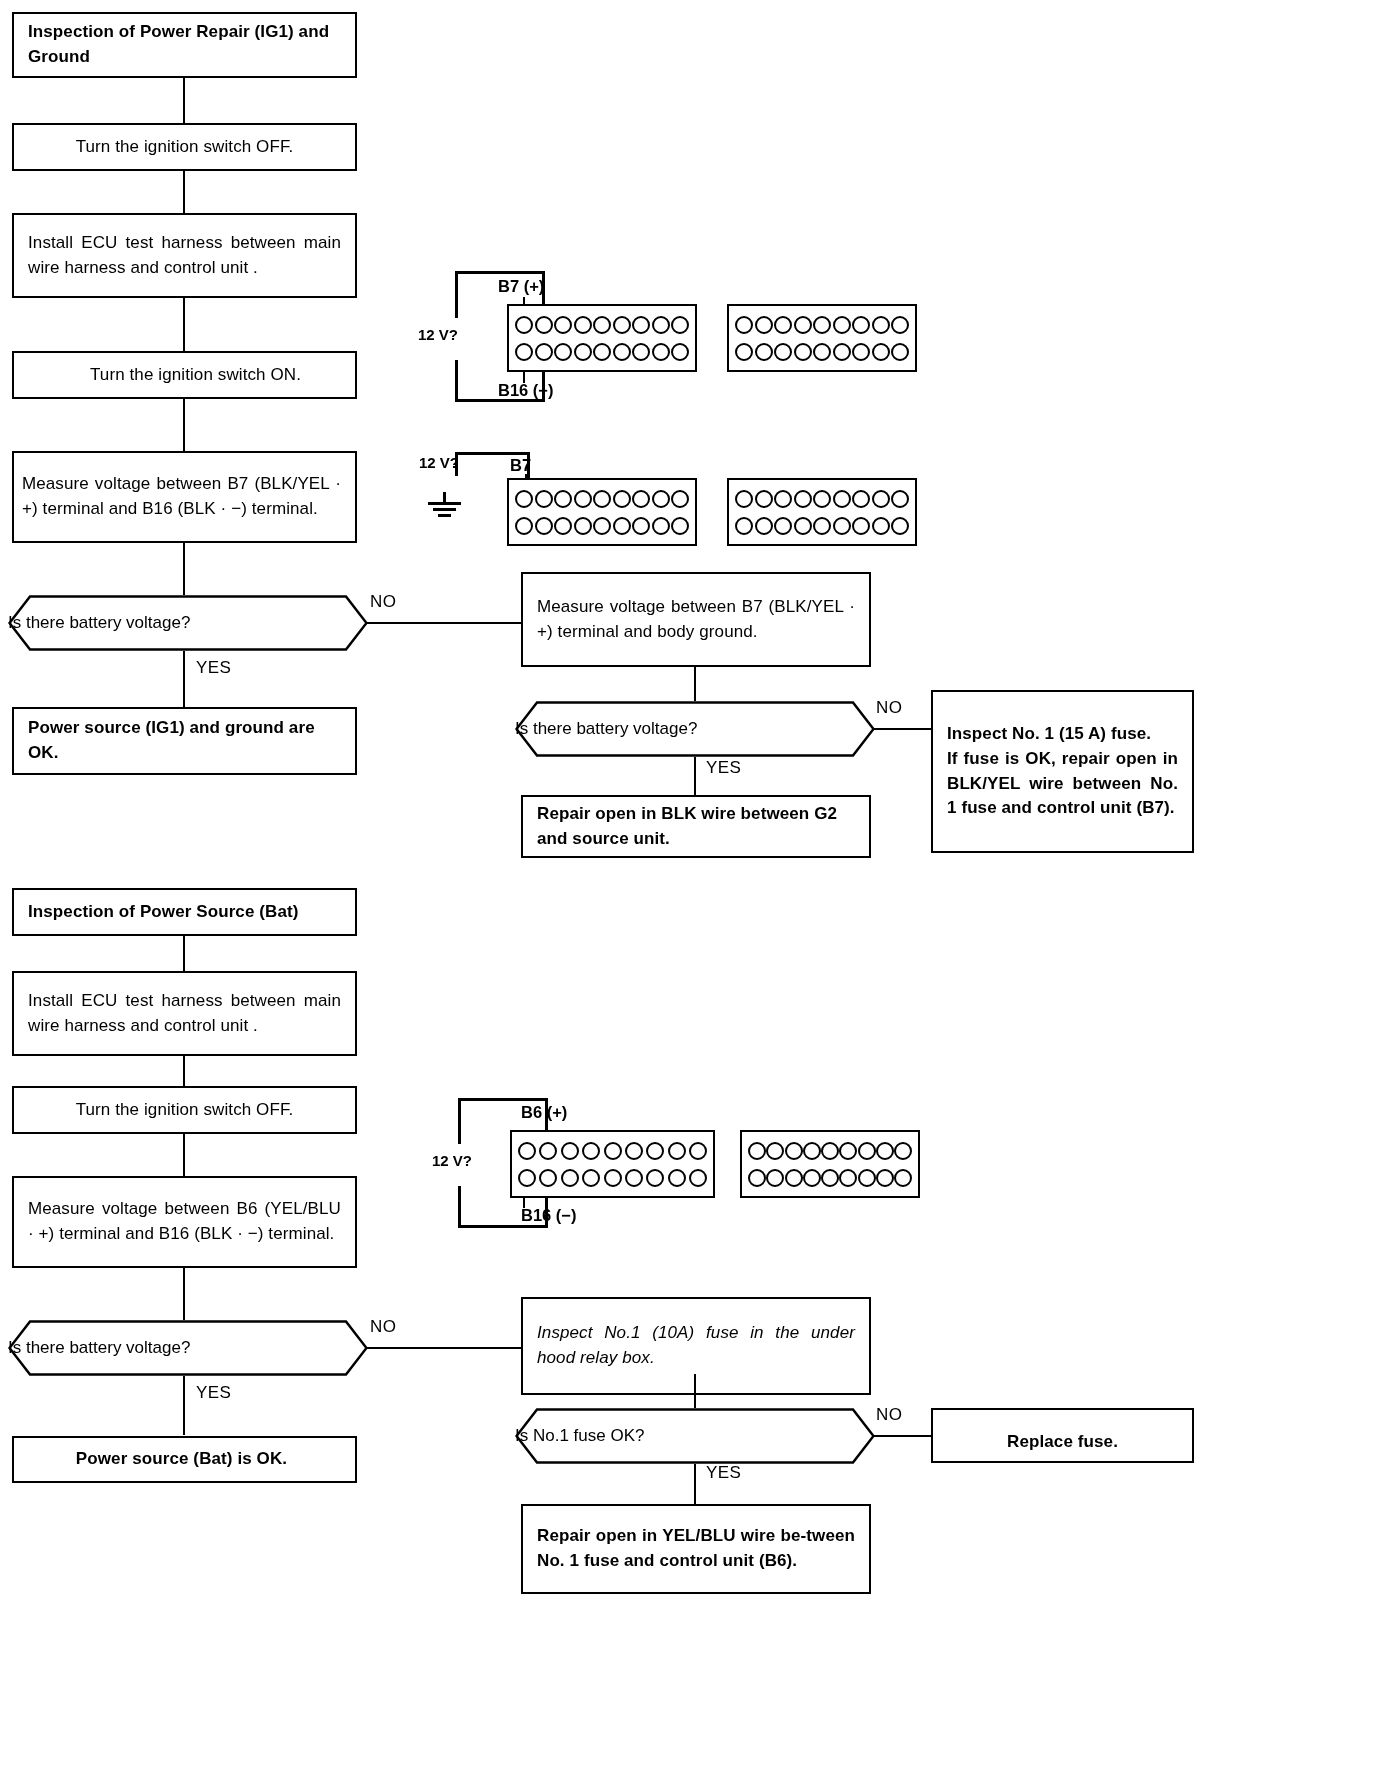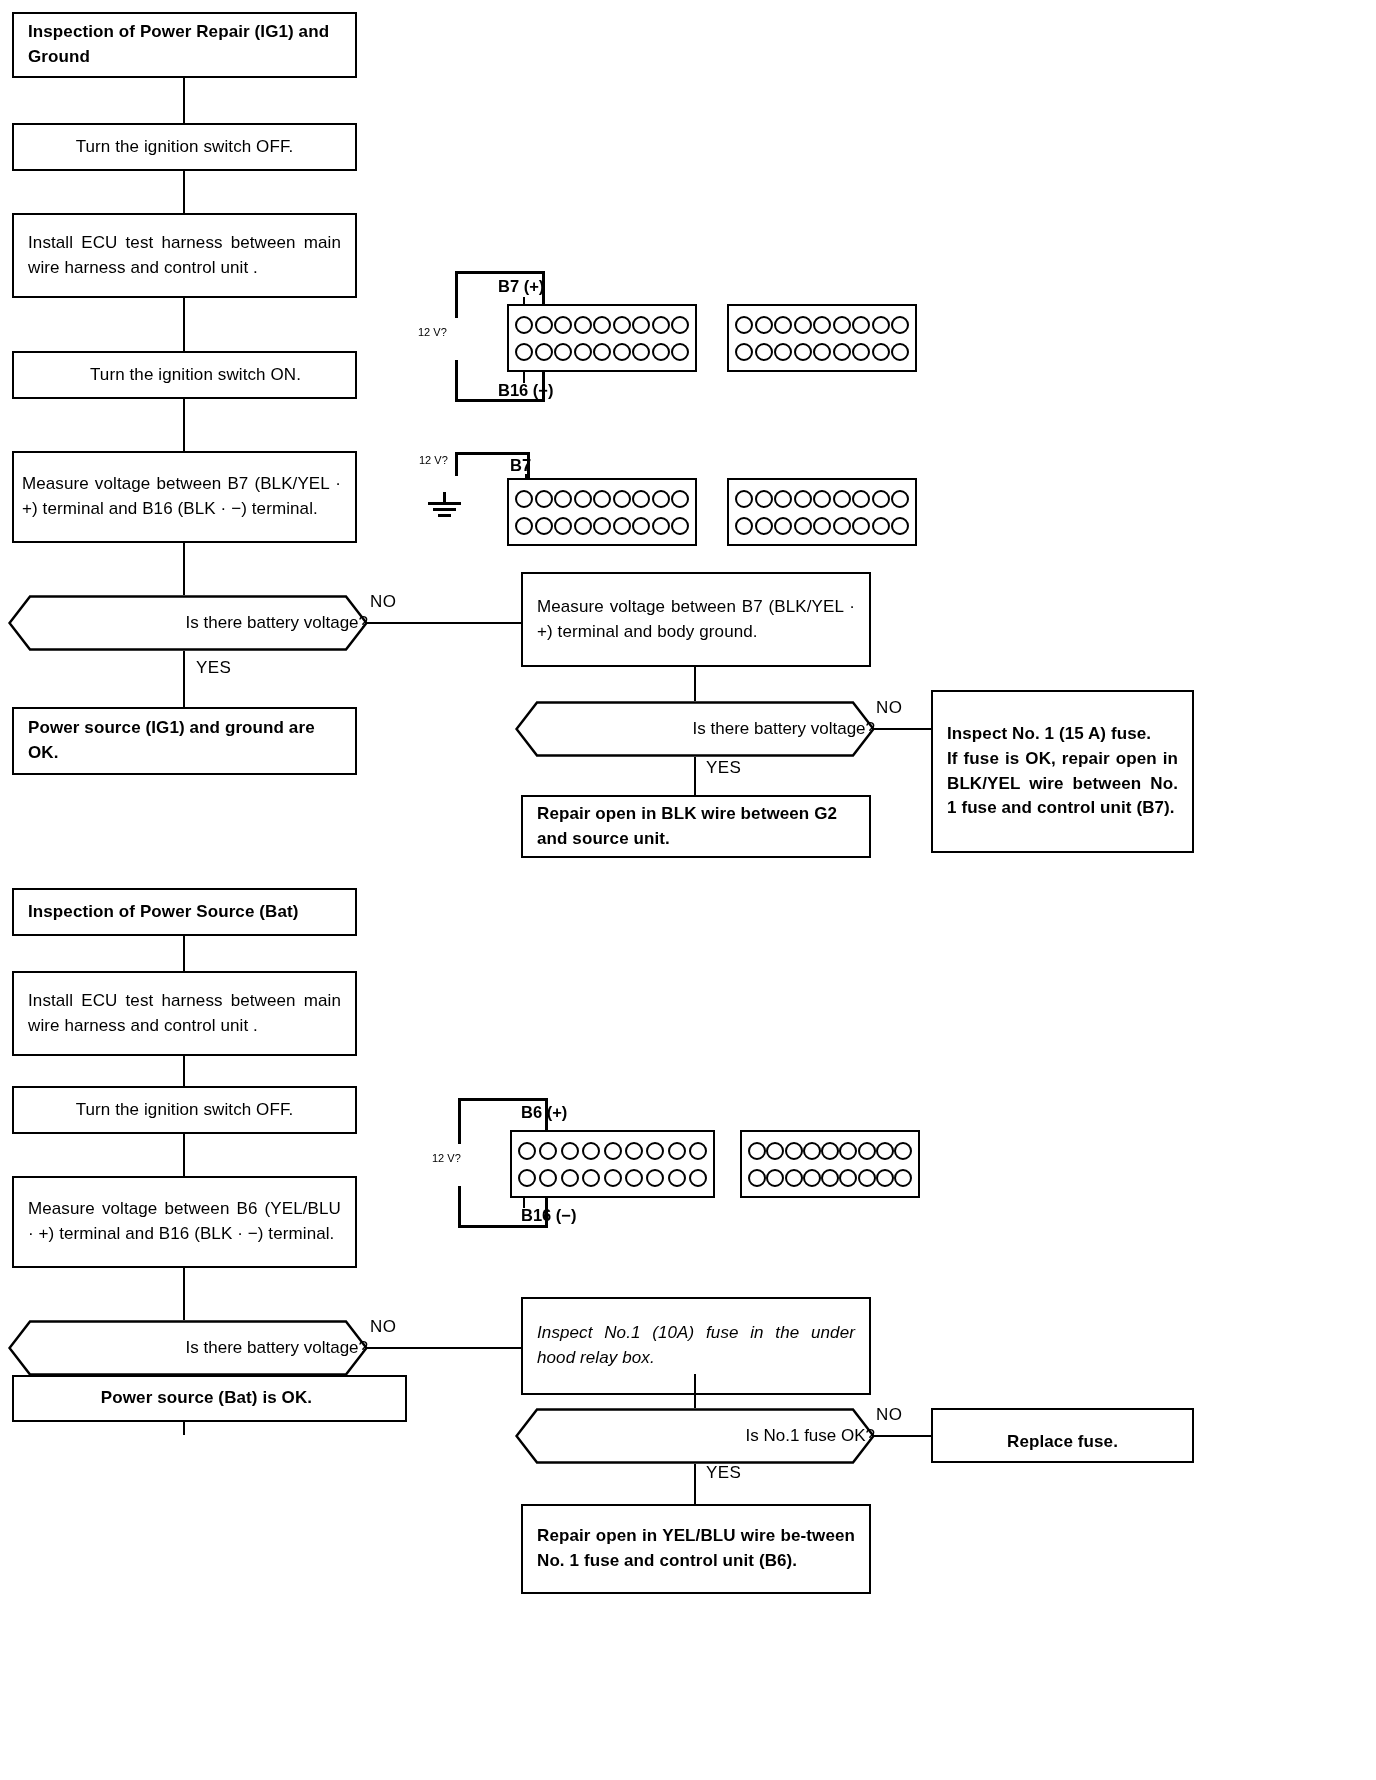--- a/index.html
+++ b/index.html
@@ -35,21 +35,21 @@
   .box.center .txt{text-align:center;}
   .box.just .txt{text-align:justify;text-align-last:left;}
   .box.bold .txt{font-weight:bold;}
   .box.bold.center .txt{text-align:center;}
 
   
   .decision{
     position:absolute;
     display:flex;
     align-items:center;
-    justify-content:flex-end;
+    justify-content:flex-start;
   }
   .decision svg{position:absolute;inset:0;width:100%;height:100%;}
   .decision .dtxt{
     position:relative;
     font-size:17px;
     z-index:2;
     white-space:nowrap;
   }
 
   
@@ -93,22 +93,22 @@
   .lead .seg{position:absolute;background:#000;}
 
   .plabel{
     position:absolute;
     font-size:16.5px;
     font-weight:bold;
     white-space:nowrap;
   }
   .vlabel{
     position:absolute;
-    font-size:11px;
-    font-weight:normal;
+    font-size:15px;
+    font-weight:bold;
     white-space:nowrap;
   }
 
   
   .gnd{position:absolute;}
   .gnd i{position:absolute;background:#000;display:block;}
 </style>
 </head>
 <body>
 
@@ -345,21 +345,21 @@
     </svg>
     <span class="dtxt">Is there battery voltage?</span>
   </div>
 
   <div class="hline" style="left:366px;top:1347px;width:155px;"></div>
   <span class="blabel" style="left:370px;top:1317px;">NO</span>
 
   <div class="vline" style="left:183px;top:1376px;height:59px;"></div>
   <span class="blabel" style="left:196px;top:1383px;">YES</span>
 
-  <div class="box bold center" style="left:12px;top:1375px;width:395px;height:47px;padding-left:8px;">
+  <div class="box bold center" style="left:12px;top:1436px;width:345px;height:47px;padding-left:8px;">
     <span class="txt">Power source (Bat) is OK.</span>
   </div>
 
   <div class="box just" style="left:521px;top:1297px;width:350px;height:98px;font-style:italic;">
     <span class="txt">Inspect No.1  (10A) fuse in the under hood relay box.</span>
   </div>
   <div class="vline" style="left:694px;top:1374px;height:34px;"></div>
 
   <div class="decision" style="left:515px;top:1408px;width:360px;height:56px;">
     <svg viewBox="0 0 360 56" preserveAspectRatio="none">

